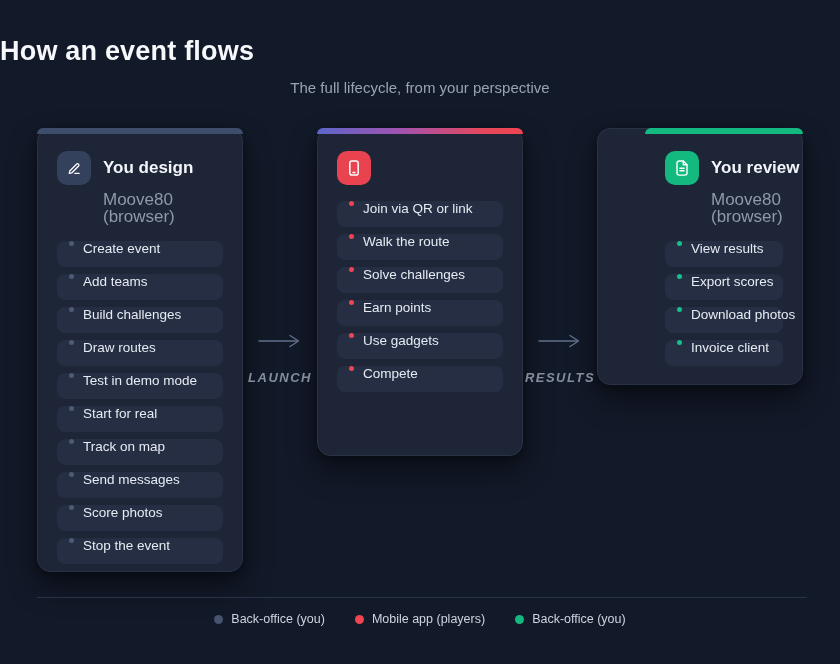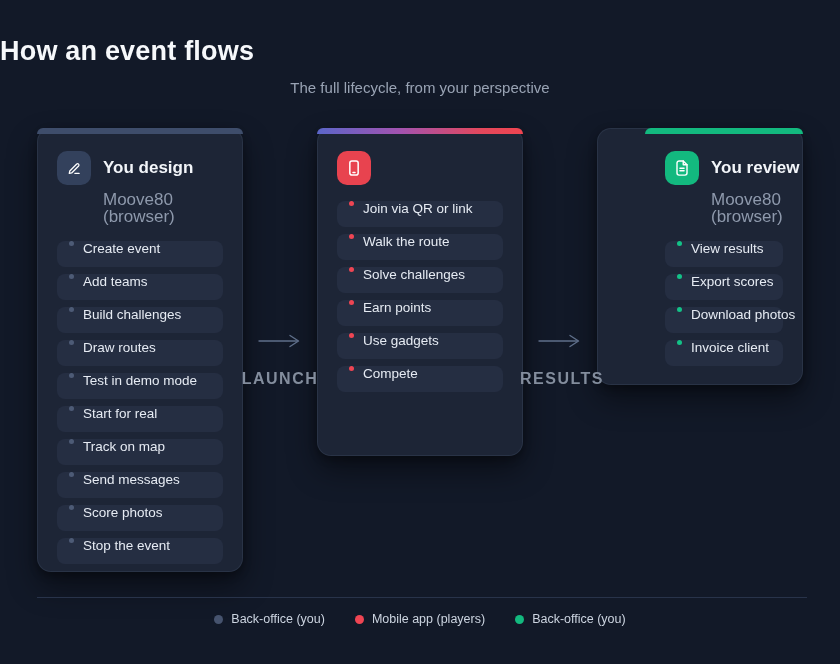--- a/index.html
+++ b/index.html
@@ -39,22 +39,22 @@
     height:26px; border-radius:8px; background:#252e42;
     display:flex; align-items:flex-start; gap:9px; padding:0 8px 0 12px;
     margin-bottom:7px; font-size:13.5px; color:#e6ebf3; white-space:nowrap;
   }
   .dot { width:5px; height:5px; border-radius:50%; background:#4d5b76; flex:0 0 auto; }
   .connector { position:absolute; top:333px; width:80px; text-align:center; }
   .connector-launch  { left:240px; }
   .connector-results { left:520px; }
   .connector svg { display:block; margin:0 auto; }
   .connector-label {
-    margin-top:21px; font-size:16px; font-weight:700; letter-spacing:1.5px;
-    color:#838d9d; text-transform:uppercase;
+    margin-top:21px; font-size:13px; font-weight:700; letter-spacing:1.5px;
+    color:#838d9d; text-transform:uppercase;font-style:italic;
   }
   .divider { position:absolute; left:37px; right:33px; top:597px; height:1px; background:#28334a; }
   .legend {
     position:absolute; top:612px; left:0; right:0;
     display:flex; justify-content:center; align-items:center; gap:30px;
   }
   .legend-item { display:flex; align-items:center; gap:8px; font-size:12.5px; color:#ccd4e0; }
   .legend-dot { width:9px; height:9px; border-radius:50%; }
 </style>
 </head>

